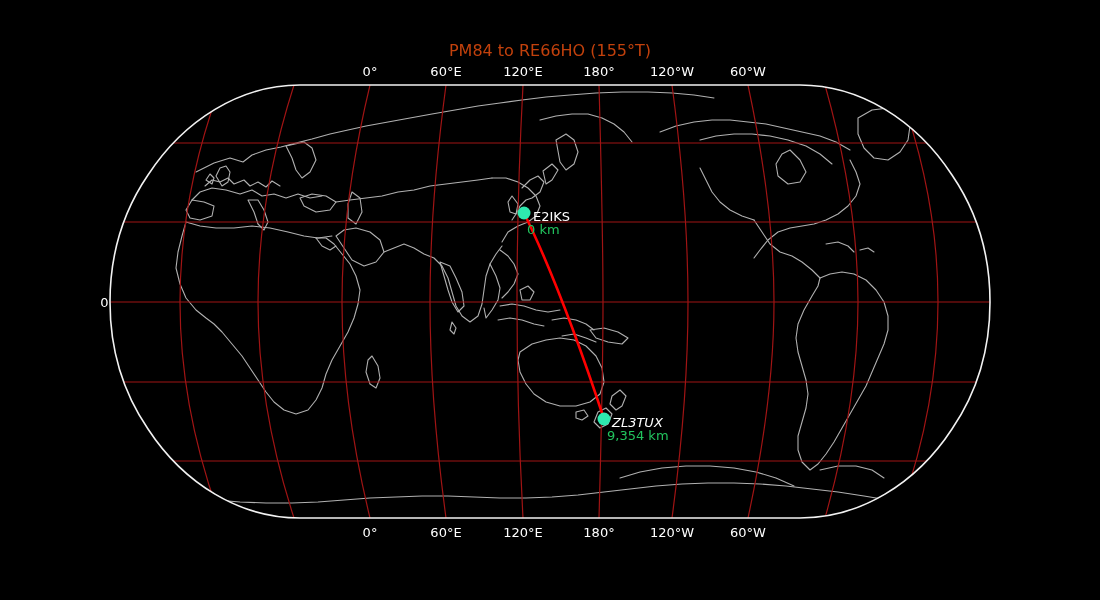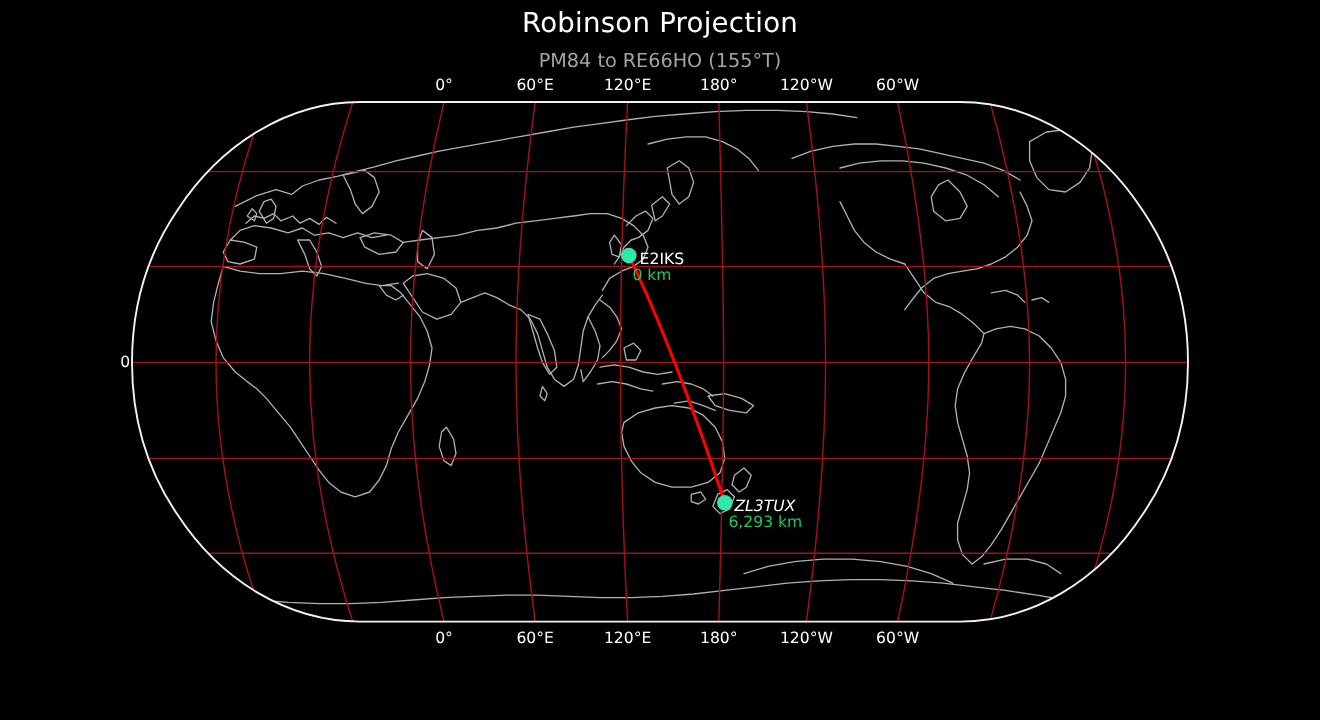--- a/index.html
+++ b/index.html
@@ -27,21 +27,21 @@
     font-size: 23px;
     letter-spacing: 0.2px;
     white-space: nowrap;
   }
   #subtitle {
     position: absolute;
     left: 0;
     top: 41px;
     width: 1100px;
     text-align: center;
-    color: #a3a3a3;
+    color: #c2410c;
     font-size: 16px;
     white-space: nowrap;
   }
 
   
   .lon-label {
     position: absolute;
     color: #ffffff;
     font-size: 13px;
     white-space: nowrap;
@@ -75,21 +75,20 @@
     color: #22c55e;
     font-size: 13px;
     white-space: nowrap;
   }
 </style>
 </head>
 <body>
 
 <div id="stage">
 
-  <div id="title">Robinson Projection</div>
   <div id="subtitle">PM84 to RE66HO (155°T)</div>
 
   <div class="lon-label" style="left:370px; top:64px;">0°</div>
   <div class="lon-label" style="left:446px; top:64px;">60°E</div>
   <div class="lon-label" style="left:523px; top:64px;">120°E</div>
   <div class="lon-label" style="left:599px; top:64px;">180°</div>
   <div class="lon-label" style="left:672px; top:64px;">120°W</div>
   <div class="lon-label" style="left:748px; top:64px;">60°W</div>
 
   <div class="lon-label" style="left:370px; top:525px;">0°</div>
@@ -278,15 +277,15 @@
     <path d="M524,213 C548,262 578,340 604,419" fill="none" stroke="#ff0000" stroke-width="2.6" stroke-linecap="round"></path>
 
     <circle cx="524" cy="213" r="6.5" fill="#2ee8ae"></circle>
     <circle cx="604" cy="419" r="6.5" fill="#2ee8ae"></circle>
   </svg>
 
   <div class="stn-call" style="left:533px; top:209px;">E2IKS</div>
   <div class="stn-dist" style="left:527px; top:222px;">0 km</div>
 
   <div class="stn-call" style="left:612px; top:415px;font-style:italic;">ZL3TUX</div>
-  <div class="stn-dist" style="left:607px; top:428px;">6,293 km</div>
+  <div class="stn-dist" style="left:607px; top:428px;">9,354 km</div>
 
 </div>
 
 </body></html>

